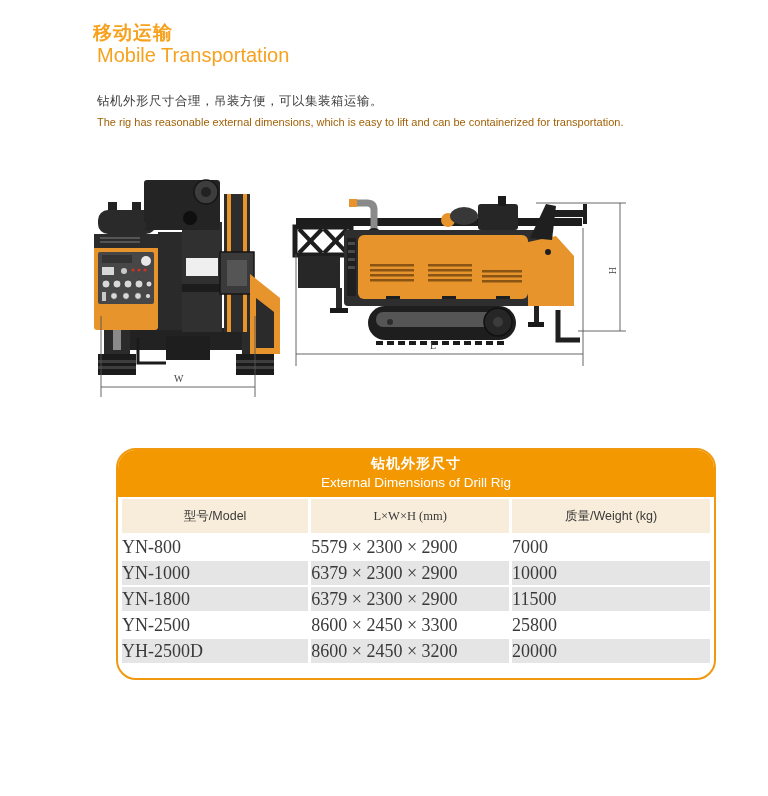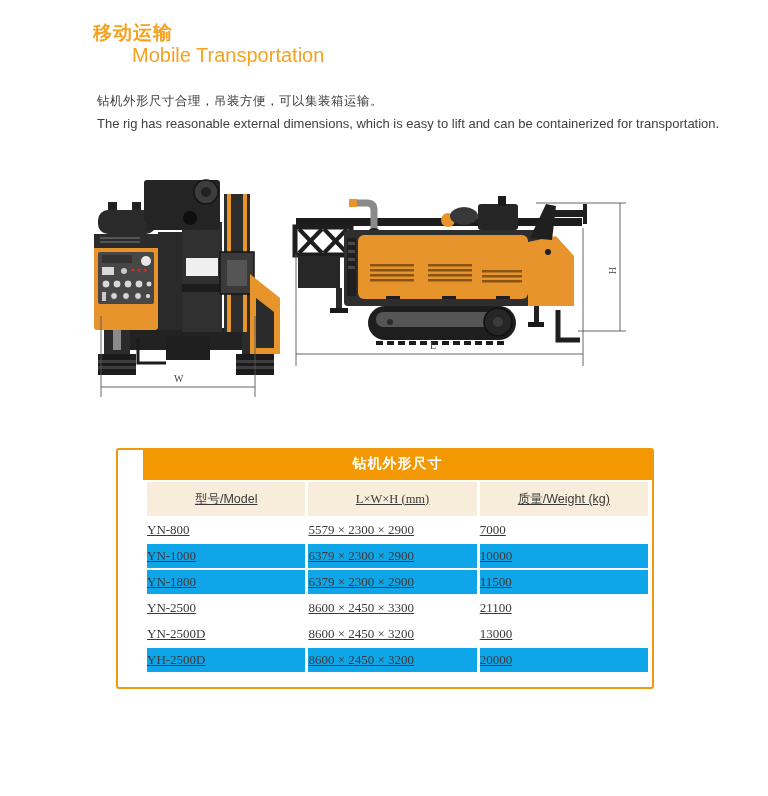--- a/index.html
+++ b/index.html
@@ -12,76 +12,75 @@
     overflow: hidden;
   }
   
   .title-zh {
     position: absolute; left: 93px; top: 20px;
     font-size: 19px; font-weight: 700; color: #F6A21F;
     letter-spacing: 1px;
   }
   .title-en {
     position: absolute; left: 97px; top: 44px;
-    font-size: 20px; font-weight: 400; color: #F6A21F; margin-left: 35px;
+    font-size: 20px; font-weight: 400; color: #F6A21F;
   }
   .desc-zh {
     position: absolute; left: 97px; top: 93px;
     font-size: 12.5px; color: #3d3d3d; letter-spacing: 0.5px;
   }
   .desc-en {
     position: absolute; left: 97px; top: 116px;
-    font-size: 13px; color: #404040;
+    font-size: 11px; color: #a16207;
   }
   
   .fig-front { position: absolute; left: 86px; top: 166px; }
   .fig-side  { position: absolute; left: 290px; top: 194px; }
   .dim-label { font-family: "Liberation Serif", serif; font-size: 10px; fill: #444; }
   
   .table-card {
-    position: absolute; left: 116px; top: 448px; width: 538px;
+    position: absolute; left: 116px; top: 448px; width: 600px;
     border: 2px solid #F0990F;
-    border-radius: 3px;
+    border-radius: 20px;
     background: #ffffff;
     overflow: hidden;
     padding-bottom: 13px;
-    padding-left: 25px;
   }
   .card-header {
     background: #F39800;
     color: #ffffff;
     text-align: center;
     padding: 5px 0 7px 0;
   }
   .card-header .h-zh { font-size: 14px; font-weight: 700; letter-spacing: 1px; }
   .card-header .h-en { font-size: 13.5px; font-weight: 400; margin-top: 2px; }
   table.dims {
     width: calc(100% - 2px);
     margin: 0 auto;
     border-collapse: separate;
     border-spacing: 3px 2px;
   }
-  table.dims th, table.dims td { vertical-align: middle; text-decoration: underline; }
+  table.dims th, table.dims td { vertical-align: middle; }
   table.dims th {
     background: #F8EDDA;
     height: 34px;
     font-weight: 400;
     font-size: 12.5px;
     color: #3a3a3a;
   }
   th.col-model, th.col-weight { font-family: "Liberation Sans", sans-serif; }
   th.col-dims { font-family: "Liberation Serif", serif; }
   table.dims td {
     height: 24px;
     font-family: "Liberation Serif", serif;
-    font-size: 13px;
+    font-size: 18px;
     color: #3a3a3a;
   }
   table.dims tr.odd  td { background: #ffffff; }
-  table.dims tr.even td { background: #0ea5e9; }
+  table.dims tr.even td { background: #e5e5e5; }
   col.c1 { width: 32%; } col.c2 { width: 34%; } col.c3 { width: 34%; }
 </style>
 </head>
 <body>
 
 <div class="page">
 
   <div class="title-zh">移动运输</div>
   <div class="title-en">Mobile Transportation</div>
 
@@ -246,20 +245,21 @@
 
     <line x1="246" y1="9" x2="336" y2="9" stroke="#555" stroke-width="0.9"></line>
     <line x1="288" y1="137" x2="336" y2="137" stroke="#555" stroke-width="0.9"></line>
     <line x1="330" y1="9" x2="330" y2="137" stroke="#555" stroke-width="0.9"></line>
     <text class="dim-label" x="322" y="76" transform="rotate(90 322 73)">H</text>
   </svg>
 
   <div class="table-card">
     <div class="card-header">
       <div class="h-zh">钻机外形尺寸</div>
+      <div class="h-en">External Dimensions of Drill Rig</div>
     </div>
     <table class="dims">
       <colgroup>
           <col class="c1">
           <col class="c2">
           <col class="c3">
         </colgroup>
       <thead>
         <tr>
           <th class="col-model">型号/Model</th>
@@ -279,26 +279,21 @@
           <td>10000</td>
         </tr>
         <tr class="even">
           <td>YN-1800</td>
           <td>6379 × 2300 × 2900</td>
           <td>11500</td>
         </tr>
         <tr class="odd">
           <td>YN-2500</td>
           <td>8600 × 2450 × 3300</td>
-          <td>21100</td>
-        </tr>
-        <tr class="odd">
-          <td>YN-2500D</td>
-          <td>8600 × 2450 × 3200</td>
-          <td>13000</td>
+          <td>25800</td>
         </tr>
         <tr class="even">
           <td>YH-2500D</td>
           <td>8600 × 2450 × 3200</td>
           <td>20000</td>
         </tr>
       </tbody>
     </table>
   </div>
 

